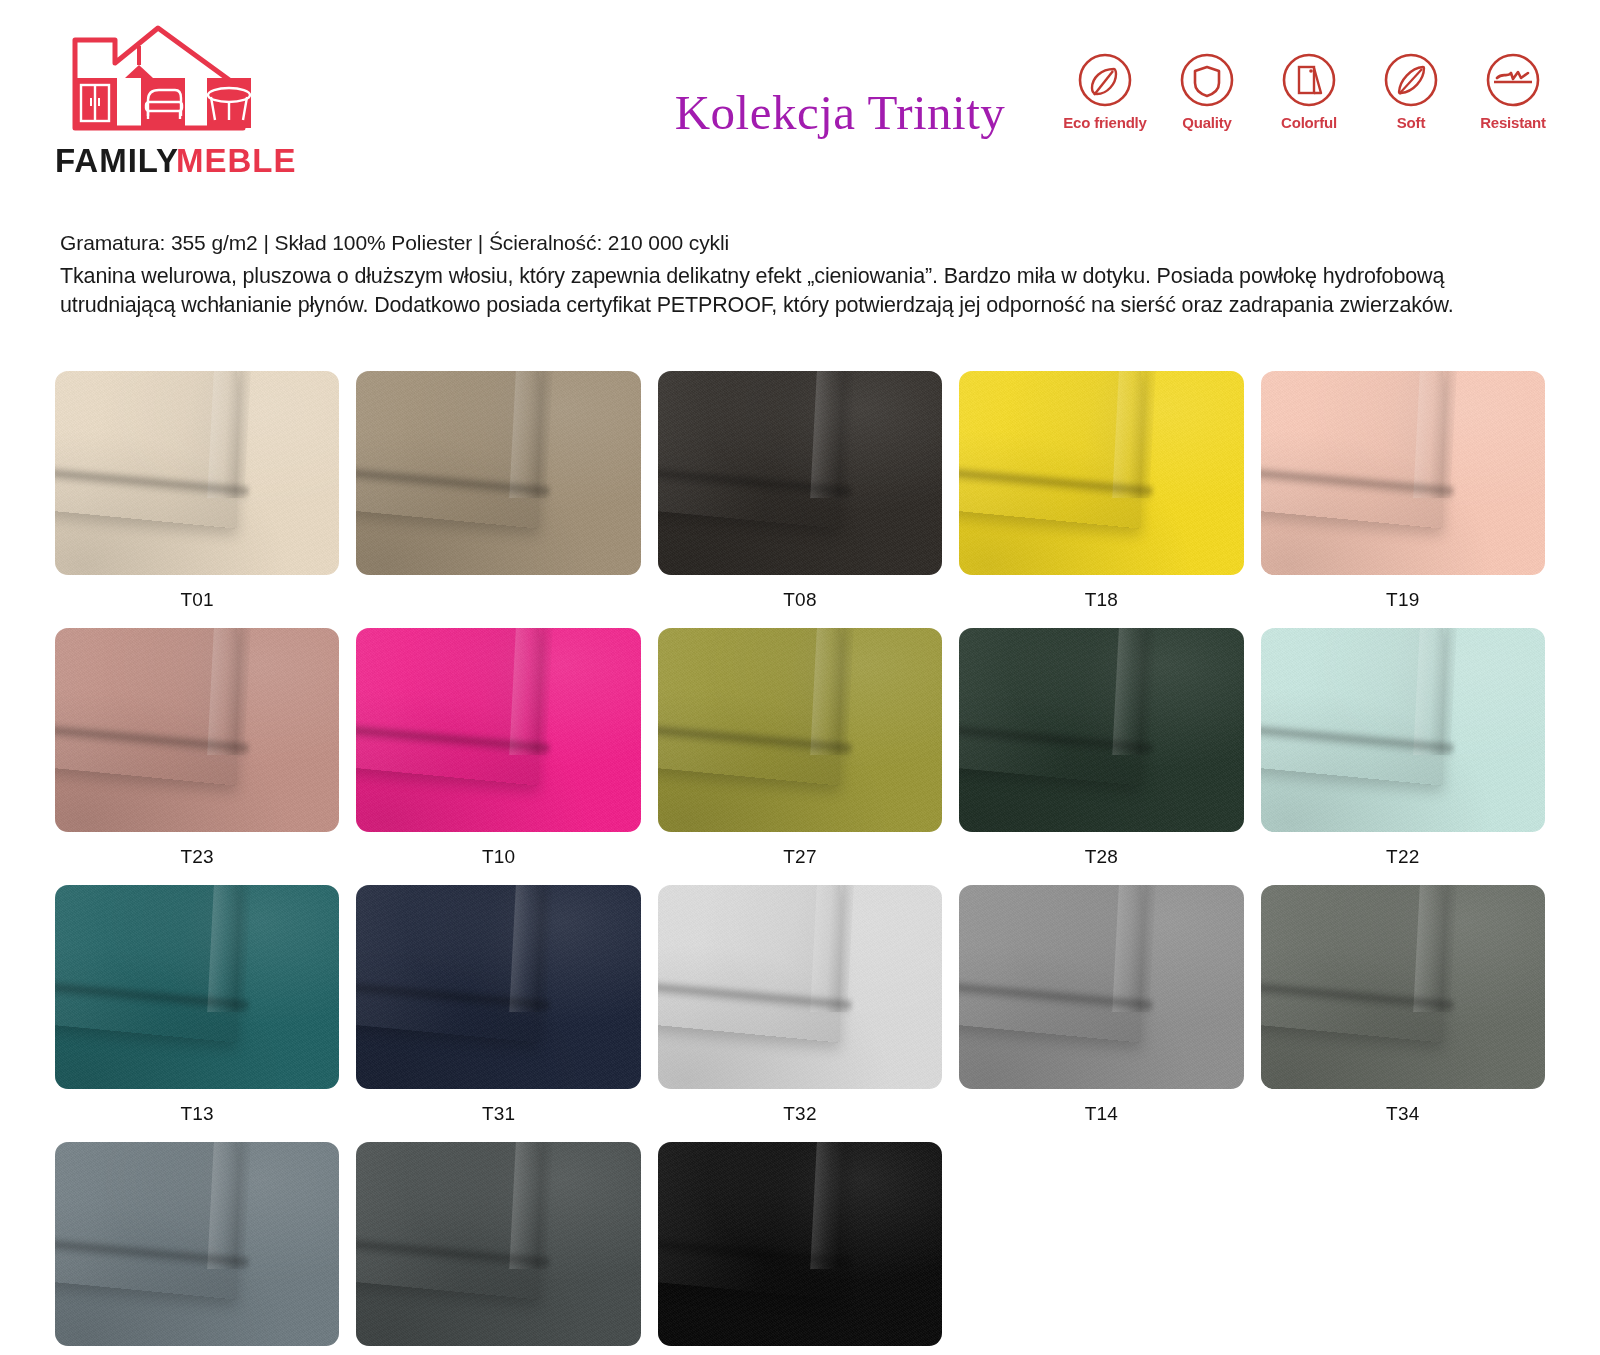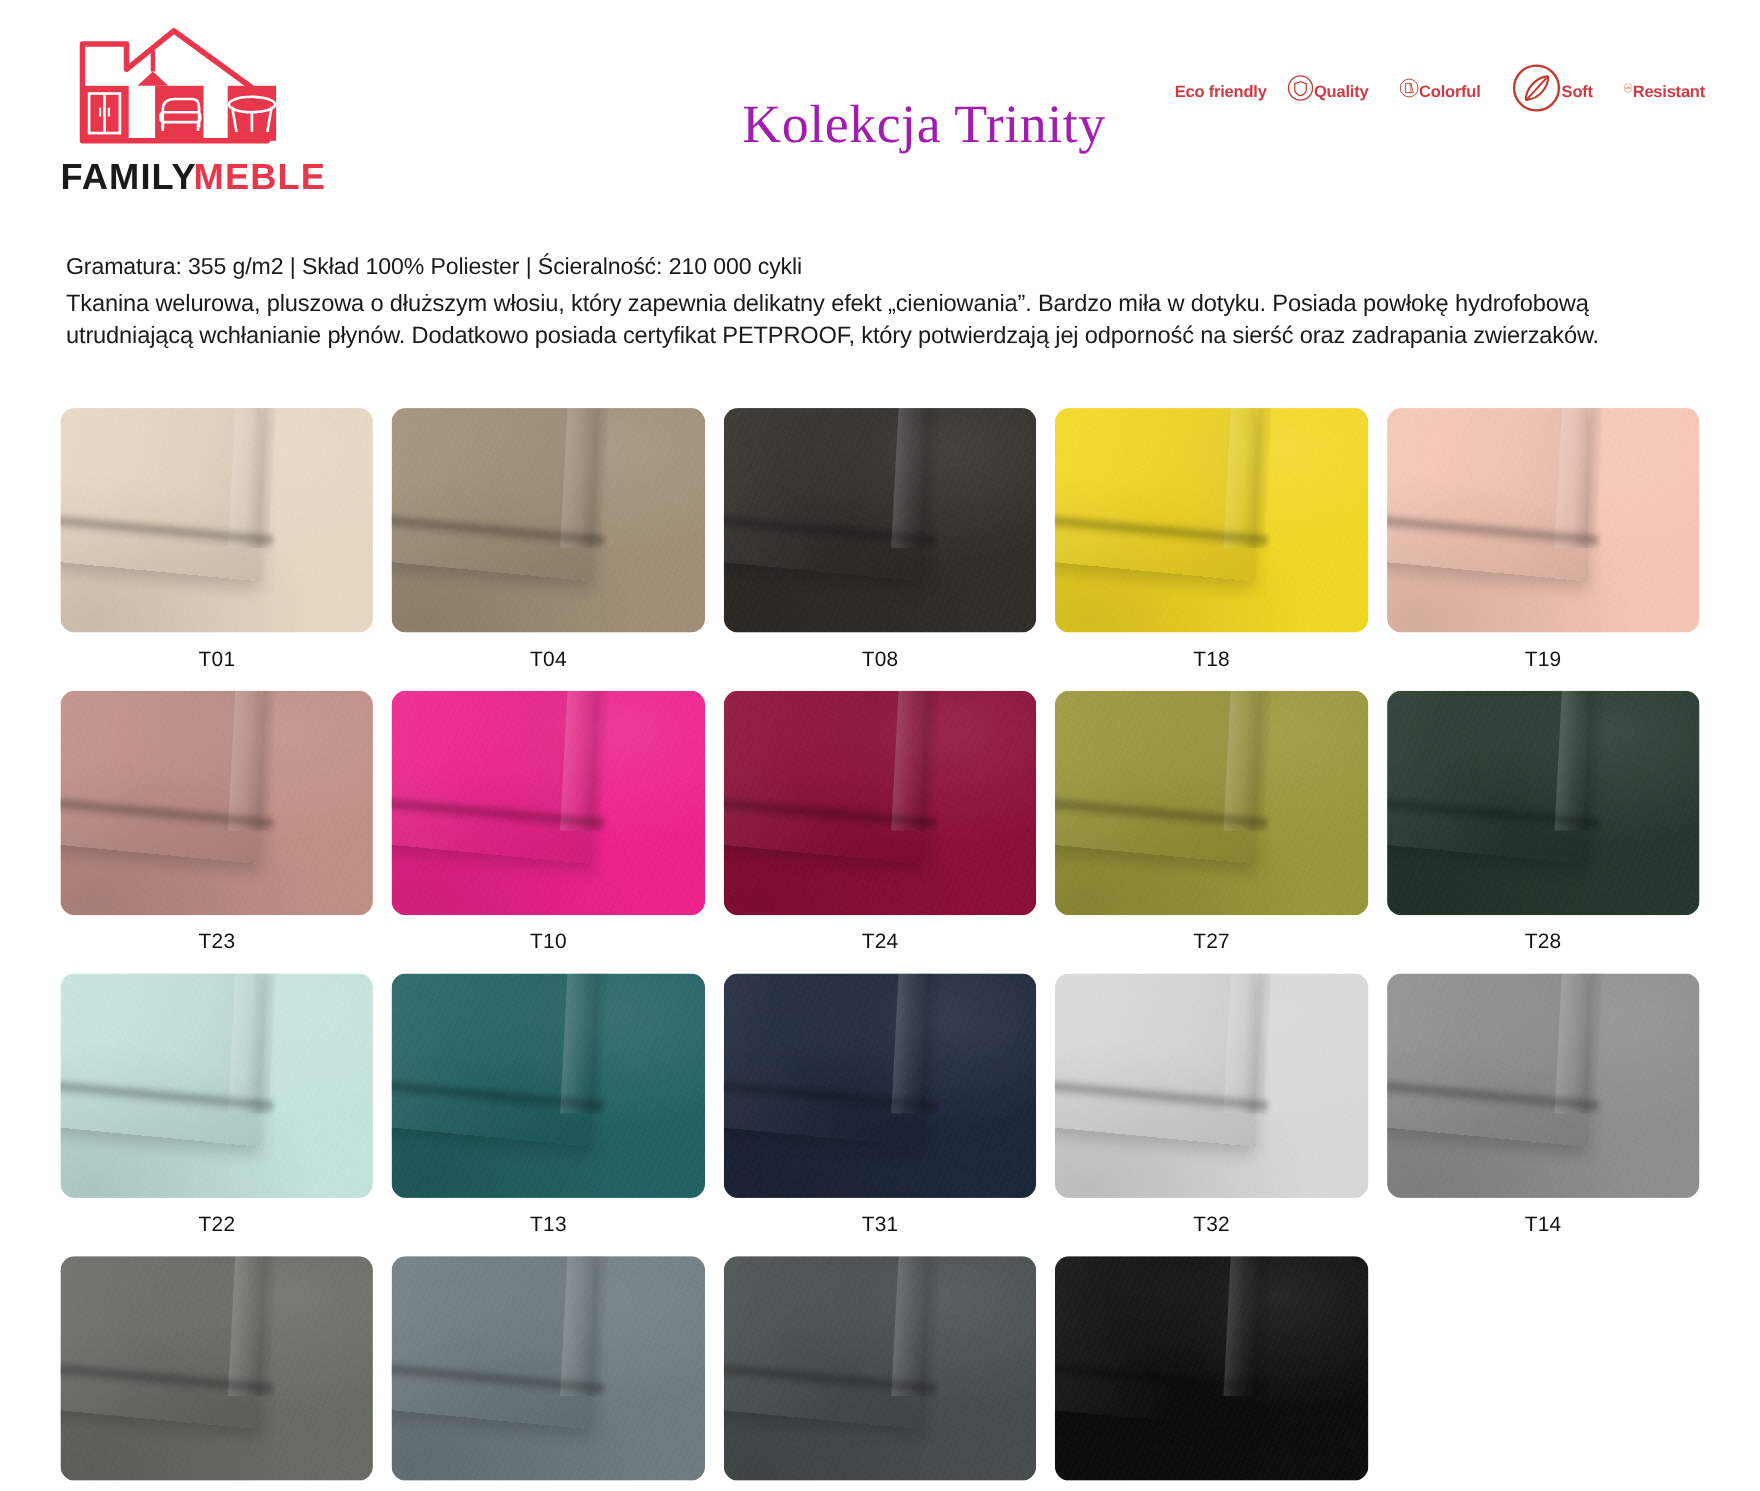--- a/index.html
+++ b/index.html
@@ -57,21 +57,21 @@
     right: 50px;
     top: 52px;
     display: flex;
     gap: 28px;
     align-items: flex-start;
   }
 
   .feature {
     width: 74px;
     display: flex;
-    flex-direction: row;
+    flex-direction: column;
     align-items: center;
   }
 
   .feature-circle {
     width: 56px;
     height: 56px;
     display: block;
   }
 
   .feature-label {
@@ -320,21 +320,20 @@
       </div>
       <div class="cell">
         <div class="swatch">
           <div class="base" style="background: rgb(160, 143, 118);"></div>
           <div class="texture"></div>
           <div class="sheet"></div>
           <div class="ridge"></div>
           <div class="crease"></div>
           <div class="vignette"></div>
         </div>
-        <div class="label">T04</div>
       </div>
       <div class="cell">
         <div class="swatch">
           <div class="base" style="background: rgb(46, 42, 38);"></div>
           <div class="texture"></div>
           <div class="sheet"></div>
           <div class="ridge"></div>
           <div class="crease"></div>
           <div class="vignette"></div>
         </div>
@@ -379,31 +378,20 @@
           <div class="texture"></div>
           <div class="sheet"></div>
           <div class="ridge"></div>
           <div class="crease"></div>
           <div class="vignette"></div>
         </div>
         <div class="label">T10</div>
       </div>
       <div class="cell">
         <div class="swatch">
-          <div class="base" style="background: rgb(140, 11, 52);"></div>
-          <div class="texture"></div>
-          <div class="sheet"></div>
-          <div class="ridge"></div>
-          <div class="crease"></div>
-          <div class="vignette"></div>
-        </div>
-        <div class="label">T24</div>
-      </div>
-      <div class="cell">
-        <div class="swatch">
           <div class="base" style="background: rgb(154, 150, 55);"></div>
           <div class="texture"></div>
           <div class="sheet"></div>
           <div class="ridge"></div>
           <div class="crease"></div>
           <div class="vignette"></div>
         </div>
         <div class="label">T27</div>
       </div>
       <div class="cell">

